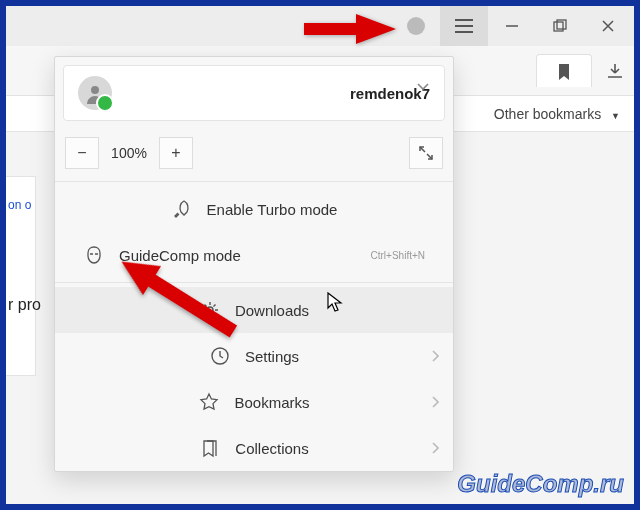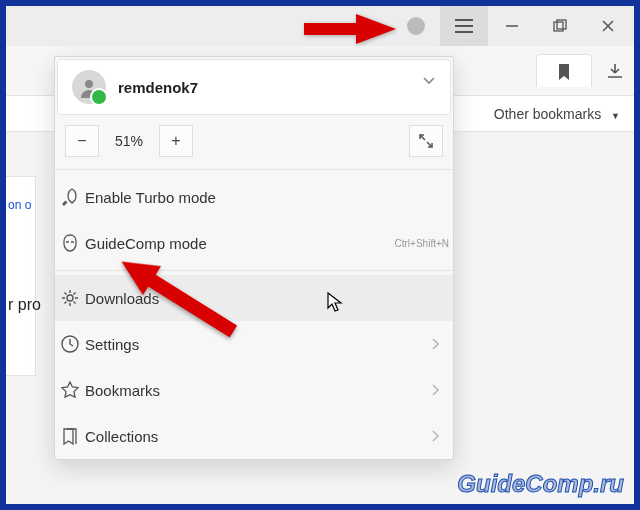--- a/index.html
+++ b/index.html
@@ -60,27 +60,28 @@
     position: absolute;
     left: 48px; top: 50px;
     width: 400px;
     background: #f7f7f7;
     border: 1px solid #d7d7d7;
     border-radius: 2px;
     box-shadow: 0 8px 24px rgba(0,0,0,.15);
     overflow: hidden;
   }
   .account {
-    margin: 2px;
+    margin: 8px;
     background: #fff;
     border: 1px solid #e4e4e4;
     border-radius: 4px;
     padding: 10px 14px;
     display: flex; align-items: center; gap: 12px;
     position: relative;
+    justify-content: space-between;
   }
   .avatar {
     width: 34px; height: 34px; border-radius: 50%;
     background: #d8d8d8;
     position: relative;
     display: flex; align-items: center; justify-content: center;
   }
   .avatar::after {
     content: ''; position: absolute; right: -2px; bottom: -2px;
     width: 14px; height: 14px; border-radius: 50%;
@@ -99,24 +100,25 @@
     background: #fcfcfc;
     border: 1px solid #ddd;
     display: flex; align-items: center; justify-content: center;
     font-size: 16px; color: #444;
   }
   .zval { width: 60px; text-align: center; font-size: 14px; color: #333; }
   .fsbtn { margin-left: auto; width: 34px; height: 32px; background:#fcfcfc; border:1px solid #ddd; display:flex; align-items:center; justify-content:center; }
 
   .sep { height: 1px; background: #e4e4e4; margin: 4px 0; }
   .mrow {
-    display: flex; align-items: center; gap: 4px;
-    padding: 12px 4px;
+    display: flex; align-items: center; gap: 14px;
+    padding: 12px 28px;
     color: #333;
     position: relative;
+    justify-content: center;
   }
   .mrow .icon { width: 22px; height: 22px; display:flex; align-items:center; justify-content:center; color:#555; flex-shrink:0; }
   .kb { margin-left: auto; font-size: 10px; color: #999; }
   .chev { position: absolute; right: 14px; color: #bbb; }
 
   .arrow-top {
     position: absolute;
     width: 0; height: 0;
     border-top: 15px solid transparent;
     border-bottom: 15px solid transparent;
@@ -238,21 +240,21 @@
       <svg width="14" height="10">
           <path d="M2 2l5 5 5-5" stroke="#888" stroke-width="1.6" fill="none"></path>
         </svg>
     </div>
   </div>
 
   <div class="zoomrow">
     <div class="zbtn">
         <span>−</span>
       </div>
-    <div class="zval">51%</div>
+    <div class="zval">100%</div>
     <div class="zbtn">
         <span>+</span>
       </div>
     <div class="fsbtn">
       <svg width="16" height="16">
           <path d="M2 6V2h4M14 10v4h-4" stroke="#555" stroke-width="1.5" fill="none"></path>
           <path d="M2 2l5 5M14 14l-5-5" stroke="#555" stroke-width="1.5"></path>
         </svg>
     </div>
   </div>

